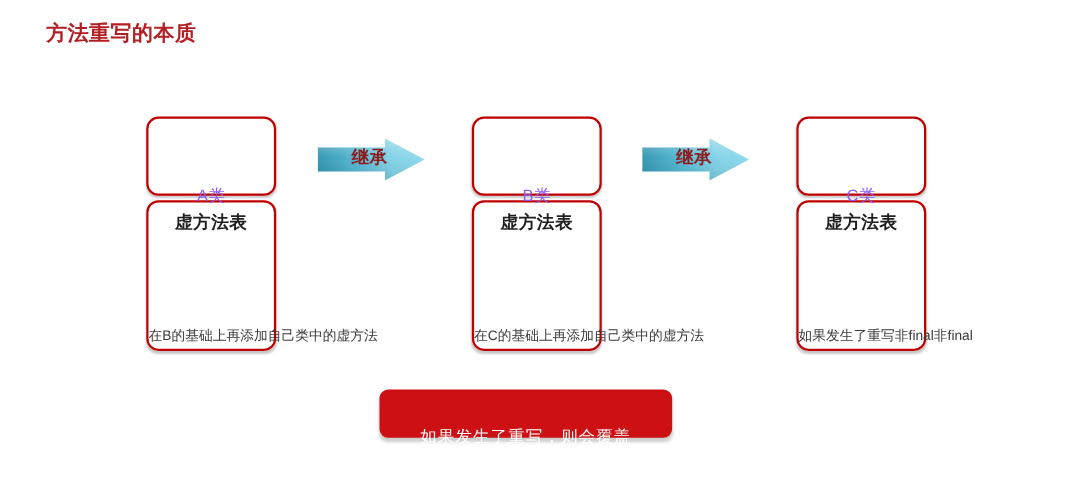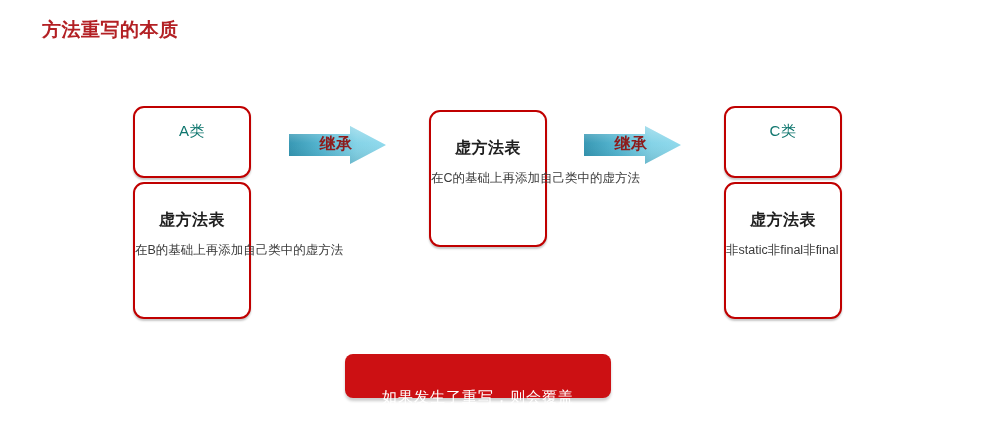--- a/index.html
+++ b/index.html
@@ -54,38 +54,40 @@
     border-radius: 11px;
     background: #ffffff;
     box-shadow: 0 2px 2px rgba(0,0,0,0.22);
     display: flex;
     align-items: flex-start;
     justify-content: center;
     padding-top: 15px;
   }
   .class-head-label {
     font-size: 15px;
-    color: #0f766e;
+    color: #8b5cf6;
     line-height: 1;
     letter-spacing: 0.5px;
+    margin-top: 48px;
   }
 
   .class-body-box {
     box-sizing: border-box;
     margin-top: 4px;
     width: 118px;
     height: 137px;
     border: 2px solid #C00000;
     border-radius: 11px;
     background: #ffffff;
     box-shadow: 0 2px 2px rgba(0,0,0,0.22);
     display: flex;
     flex-direction: column;
     align-items: center;
-    padding-top: 27px;
+    padding-top: 10px;
+    justify-content: space-between;
   }
   .vtable-title {
     font-size: 16px;
     font-weight: bold;
     color: #1f1f1f;
     line-height: 1.1;
     margin-bottom: 10px;
     letter-spacing: 0.5px;
   }
   .vtable-lines {
@@ -185,20 +187,23 @@
           <stop offset="100%" stop-color="#000000" stop-opacity="0.10"></stop>
         </linearGradient>
       </defs>
       <path d="M1,9 L62,9 L62,1 L98,20 L62,39 L62,31 L1,31 Z" fill="url(#agrad1)"></path>
       <path d="M1,9 L62,9 L62,1 L98,20 L62,39 L62,31 L1,31 Z" fill="url(#avert1)"></path>
     </svg>
     <div class="arrow-label">继承</div>
   </div>
 
   <div class="class-group g2">
+    <div class="class-head-box">
+      <span class="class-head-label">B类</span>
+    </div>
     <div class="class-body-box">
       <div class="vtable-title">虚方法表</div>
       <div class="vtable-lines">
         <div class="vtable-line">在C的基础上</div>
         <div class="vtable-line">再添加自己类</div>
         <div class="vtable-line">中的虚方法</div>
       </div>
     </div>
   </div>
 
@@ -223,21 +228,21 @@
     <div class="arrow-label">继承</div>
   </div>
 
   <div class="class-group g3">
     <div class="class-head-box">
       <span class="class-head-label">C类</span>
     </div>
     <div class="class-body-box">
       <div class="vtable-title">虚方法表</div>
       <div class="vtable-lines">
-        <div class="vtable-line">非static</div>
+        <div class="vtable-line">如果发生了重写</div>
         <div class="vtable-line">非final</div>
         <div class="vtable-line">非final</div>
       </div>
     </div>
   </div>
 
   <div id="overwrite-banner">
     <span id="overwrite-banner-text">如果发生了重写，则会覆盖</span>
   </div>
 

